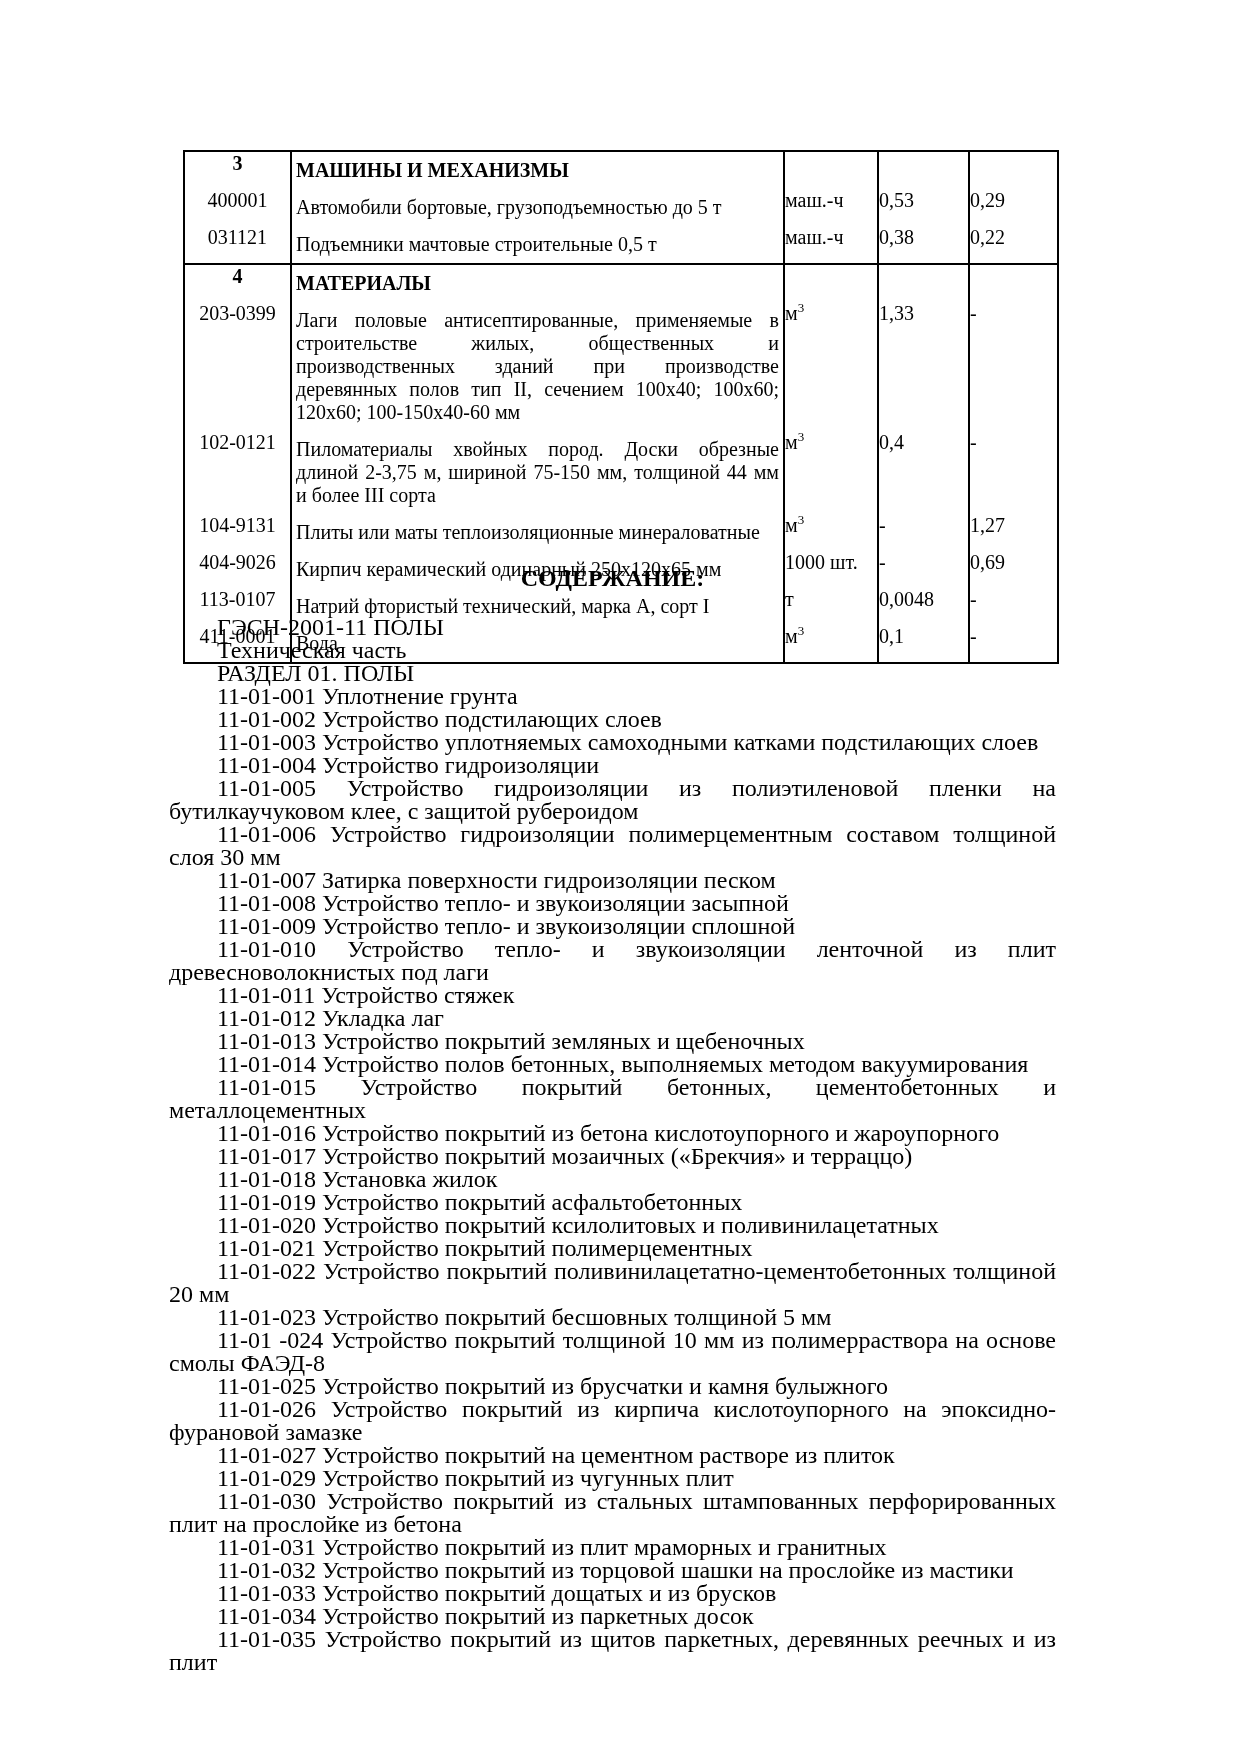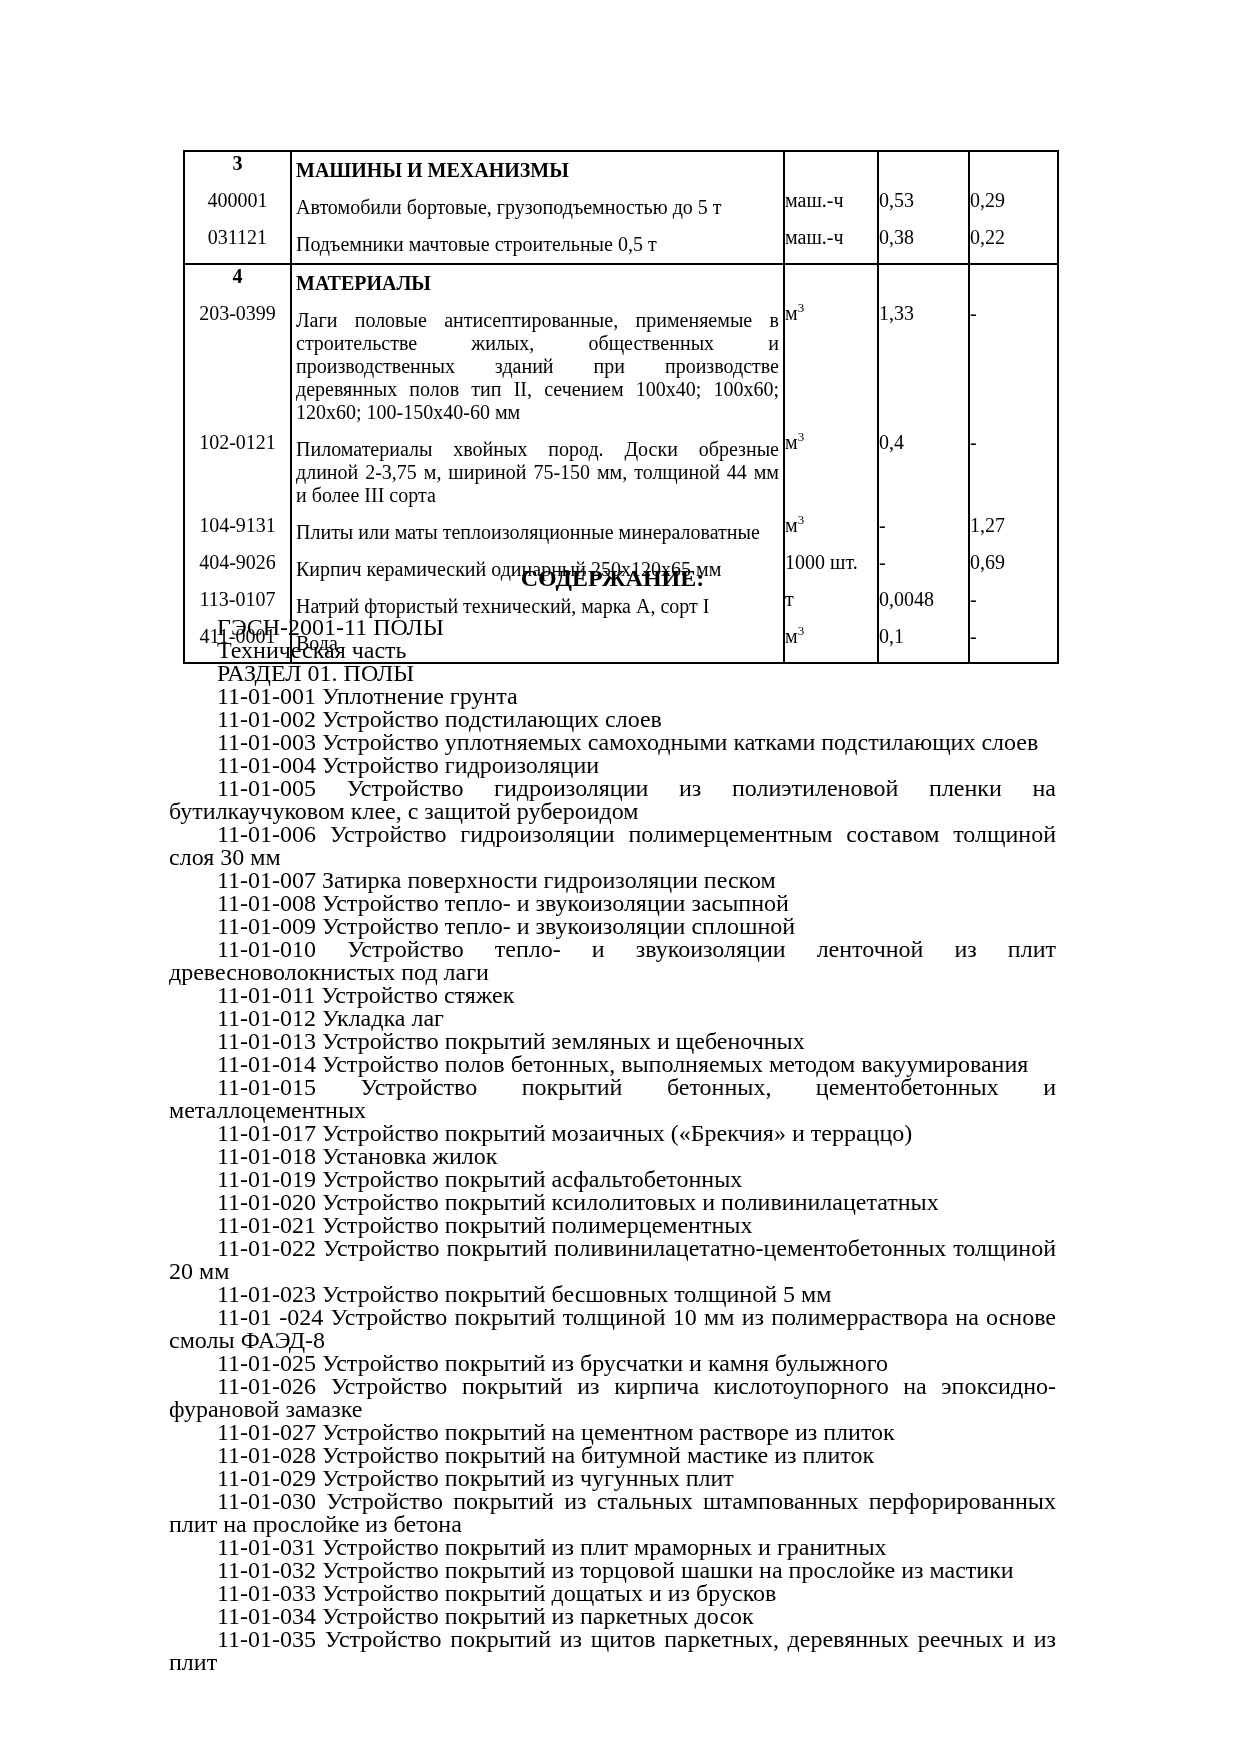--- a/index.html
+++ b/index.html
@@ -145,32 +145,32 @@
     <p class="toc-item">11-01-006 Устройство гидроизоляции полимерцементным составом толщиной слоя 30 мм</p>
     <p class="toc-item">11-01-007 Затирка поверхности гидроизоляции песком</p>
     <p class="toc-item">11-01-008 Устройство тепло- и звукоизоляции засыпной</p>
     <p class="toc-item">11-01-009 Устройство тепло- и звукоизоляции сплошной</p>
     <p class="toc-item">11-01-010 Устройство тепло- и звукоизоляции ленточной из плит древесноволокнистых под лаги</p>
     <p class="toc-item">11-01-011 Устройство стяжек</p>
     <p class="toc-item">11-01-012 Укладка лаг</p>
     <p class="toc-item">11-01-013 Устройство покрытий земляных и щебеночных</p>
     <p class="toc-item">11-01-014 Устройство полов бетонных, выполняемых методом вакуумирования</p>
     <p class="toc-item">11-01-015 Устройство покрытий бетонных, цементобетонных и металлоцементных</p>
+    <p class="toc-item">11-01-016 Устройство покрытий из бетона кислотоупорного и жароупорного</p>
     <p class="toc-item">11-01-017 Устройство покрытий мозаичных («Брекчия» и терраццо)</p>
     <p class="toc-item">11-01-018 Установка жилок</p>
     <p class="toc-item">11-01-019 Устройство покрытий асфальтобетонных</p>
     <p class="toc-item">11-01-020 Устройство покрытий ксилолитовых и поливинилацетатных</p>
     <p class="toc-item">11-01-021 Устройство покрытий полимерцементных</p>
     <p class="toc-item">11-01-022 Устройство покрытий поливинилацетатно-цементобетонных толщиной 20 мм</p>
     <p class="toc-item">11-01-023 Устройство покрытий бесшовных толщиной 5 мм</p>
     <p class="toc-item">11-01 -024 Устройство покрытий толщиной 10 мм из полимерраствора на основе смолы ФАЭД-8</p>
     <p class="toc-item">11-01-025 Устройство покрытий из брусчатки и камня булыжного</p>
     <p class="toc-item">11-01-026 Устройство покрытий из кирпича кислотоупорного на эпоксидно-фурановой замазке</p>
     <p class="toc-item">11-01-027 Устройство покрытий на цементном растворе из плиток</p>
-    <p class="toc-item">11-01-028 Устройство покрытий на битумной мастике из плиток</p>
     <p class="toc-item">11-01-029 Устройство покрытий из чугунных плит</p>
     <p class="toc-item">11-01-030 Устройство покрытий из стальных штампованных перфорированных плит на прослойке из бетона</p>
     <p class="toc-item">11-01-031 Устройство покрытий из плит мраморных и гранитных</p>
     <p class="toc-item">11-01-032 Устройство покрытий из торцовой шашки на прослойке из мастики</p>
     <p class="toc-item">11-01-033 Устройство покрытий дощатых и из брусков</p>
     <p class="toc-item">11-01-034 Устройство покрытий из паркетных досок</p>
     <p class="toc-item last-justify">11-01-035 Устройство покрытий из щитов паркетных, деревянных реечных и из плит</p>
   </div>
 
 </div>

